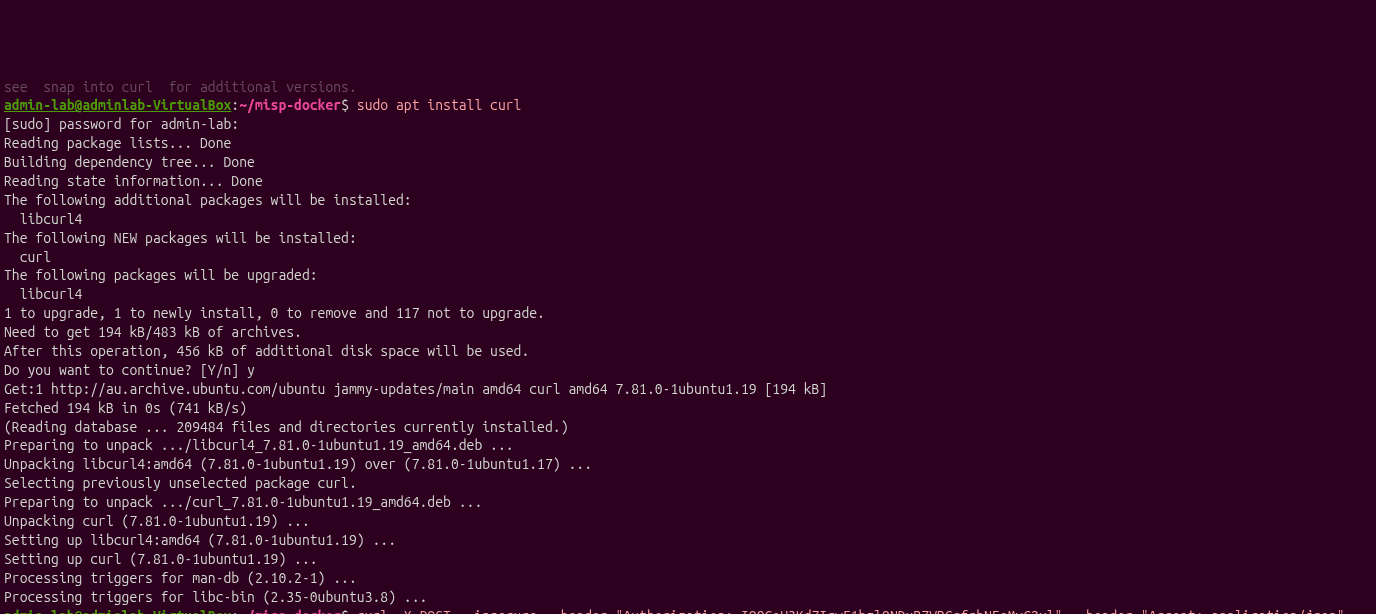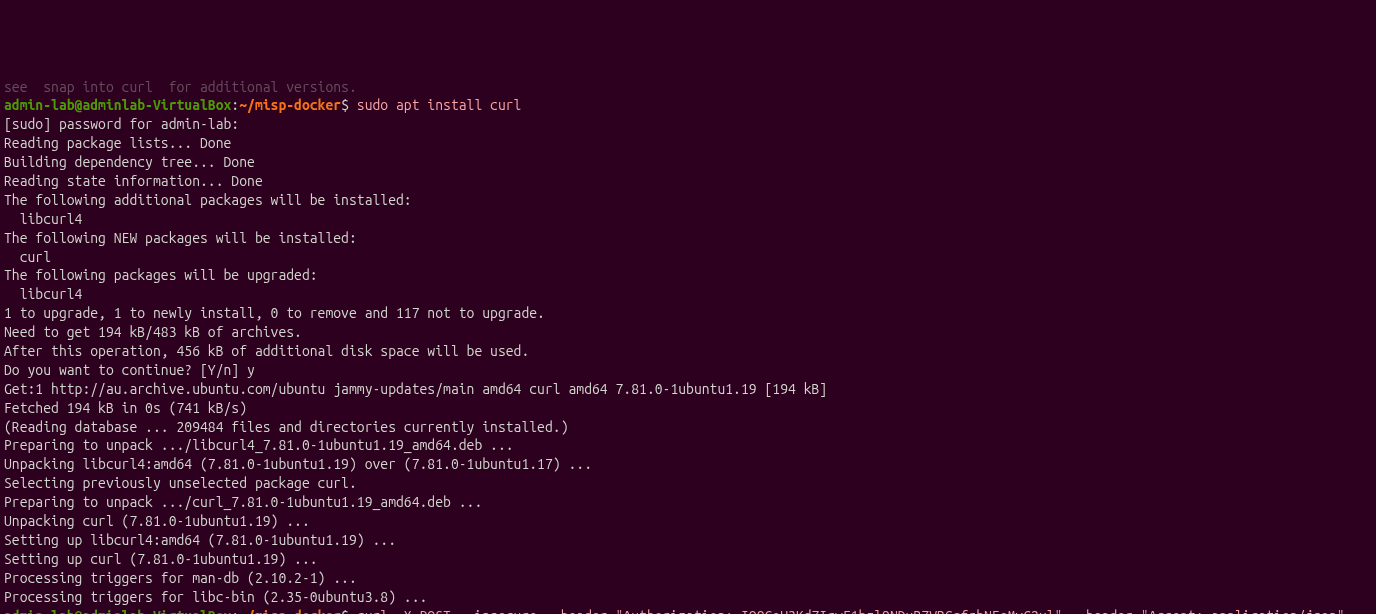--- a/index.html
+++ b/index.html
@@ -10,22 +10,22 @@
       font-size: 14px;
       line-height: 1.35;
       padding: 2px 4px;
       width: 1376px;
       height: 614px;
       overflow: hidden;
       white-space: pre-wrap;
       word-break: break-all;
     }
     .line { display: block; }
-    .user { color: #4e9a06; font-weight: bold; }
-    .path { color: #f97316; font-weight: bold; }
+    .user { color: #4e9a06; font-weight: bold; text-decoration: underline; }
+    .path { color: #ec4899; font-weight: bold; }
     .sym { color: #d3d7cf; }
     .cmd { color: #fca5a5; }
   </style>
 </head>
 <body>
 
 
 
 <div><span class="line" style="opacity:0.35">see  snap into curl  for additional versions.</span><span class="line"><span class="user">admin-lab@adminlab-VirtualBox</span><span class="sym">:</span><span class="path">~/misp-docker</span><span class="sym">$</span><span class="cmd"> sudo apt install curl</span></span><span class="line">[sudo] password for admin-lab:</span><span class="line">Reading package lists... Done</span><span class="line">Building dependency tree... Done</span><span class="line">Reading state information... Done</span><span class="line">The following additional packages will be installed:</span><span class="line">  libcurl4</span><span class="line">The following NEW packages will be installed:</span><span class="line">  curl</span><span class="line">The following packages will be upgraded:</span><span class="line">  libcurl4</span><span class="line">1 to upgrade, 1 to newly install, 0 to remove and 117 not to upgrade.</span><span class="line">Need to get 194 kB/483 kB of archives.</span><span class="line">After this operation, 456 kB of additional disk space will be used.</span><span class="line">Do you want to continue? [Y/n] y</span><span class="line">Get:1 http://au.archive.ubuntu.com/ubuntu jammy-updates/main amd64 curl amd64 7.81.0-1ubuntu1.19 [194 kB]</span><span class="line">Fetched 194 kB in 0s (741 kB/s)</span><span class="line">(Reading database ... 209484 files and directories currently installed.)</span><span class="line">Preparing to unpack .../libcurl4_7.81.0-1ubuntu1.19_amd64.deb ...</span><span class="line">Unpacking libcurl4:amd64 (7.81.0-1ubuntu1.19) over (7.81.0-1ubuntu1.17) ...</span><span class="line">Selecting previously unselected package curl.</span><span class="line">Preparing to unpack .../curl_7.81.0-1ubuntu1.19_amd64.deb ...</span><span class="line">Unpacking curl (7.81.0-1ubuntu1.19) ...</span><span class="line">Setting up libcurl4:amd64 (7.81.0-1ubuntu1.19) ...</span><span class="line">Setting up curl (7.81.0-1ubuntu1.19) ...</span><span class="line">Processing triggers for man-db (2.10.2-1) ...</span><span class="line">Processing triggers for libc-bin (2.35-0ubuntu3.8) ...</span><span class="line"><span class="user">admin-lab@adminlab-VirtualBox</span><span class="sym">:</span><span class="path">~/misp-docker</span><span class="sym">$</span><span class="cmd"> curl -X POST --insecure --header "Authorization: IOQGoU3Kd7IrwE1bzl9NDuB7VBCgfrbNEeMvC2xl" --header "Accept: application/json" --header "Content-Type: application/json" https://localhost/feeds/fetchFromAllFeeds</span></span></div>
 

